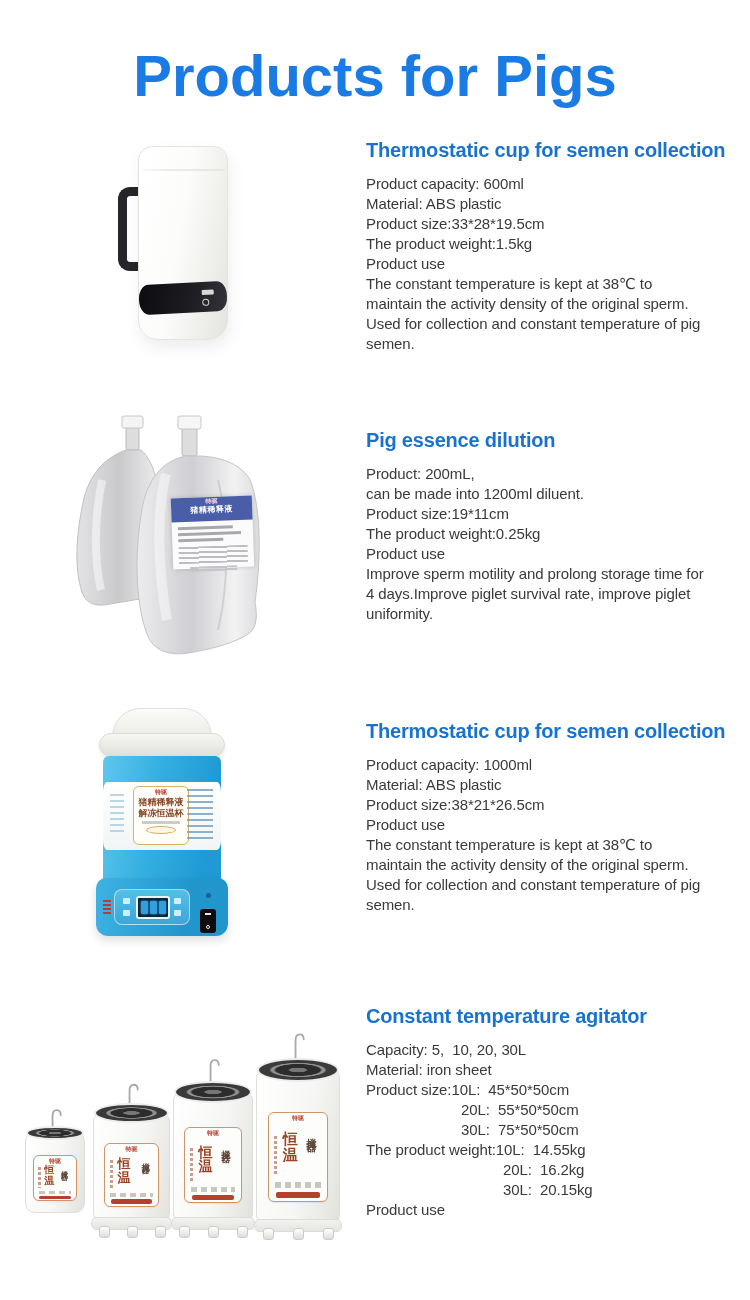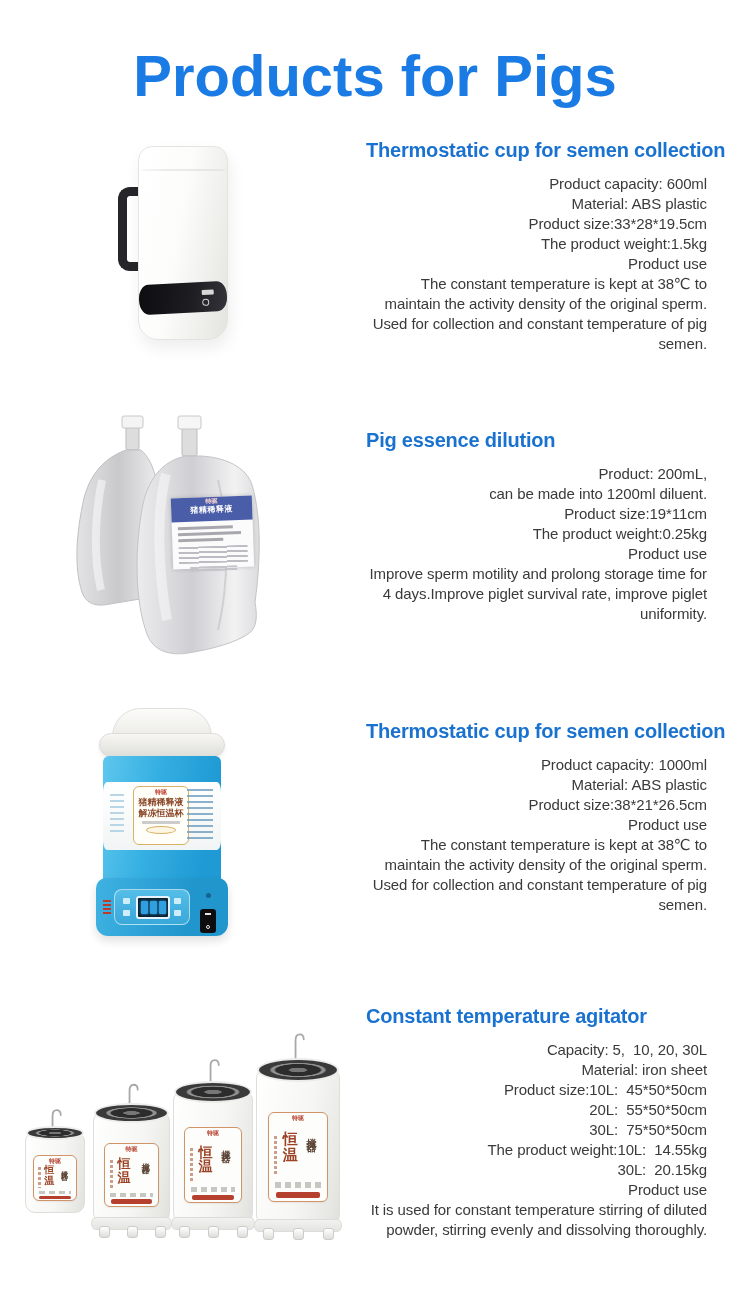--- a/index.html
+++ b/index.html
@@ -8,21 +8,21 @@
   body { width:750px; height:1300px; position:relative; overflow:hidden;
          font-family:"Liberation Sans","DejaVu Sans",sans-serif; }
 
   
   .page-title { position:absolute; top:42px; left:0; width:750px; text-align:center;
                 font-size:58px; font-weight:bold; color:#1a7be4; }
   .txt { position:absolute; left:366px; width:341px; }
   .txt h2 { font-size:20px; font-weight:bold; color:#1a72d0; letter-spacing:-0.2px;
             white-space:nowrap; margin:0 0 12px 0; }
   .line { font-size:15px; line-height:20px; color:#3a3a3a; letter-spacing:-0.1px;
-          white-space:pre-wrap;text-align:right; }
+          white-space:pre-wrap; }
   .ind-size { padding-left:95px; }
   .ind-w   { padding-left:137px; }
 
   
   .cup1 { position:absolute; left:116px; top:146px; width:122px; height:202px; }
   .cup1-handle { position:absolute; left:2px; top:41px; width:32px; height:84px;
                  border:9px solid #26262a; border-right:none; border-radius:12px 0 0 12px;
                  background:transparent; }
   .cup1-body { position:absolute; left:22px; top:0; width:90px; height:194px;
                background:linear-gradient(100deg,#ffffff 5%,#fcfcfb 45%,#efefec 75%,#e3e3e0);
@@ -347,16 +347,16 @@
   </div>
 </div>
 <div class="txt" style="top:1005px">
   <h2>Constant temperature agitator</h2>
   <p class="line">Capacity: 5,  10, 20, 30L</p>
   <p class="line">Material: iron sheet</p>
   <p class="line">Product size:10L:  45*50*50cm</p>
   <p class="line ind-size">20L:  55*50*50cm</p>
   <p class="line ind-size">30L:  75*50*50cm</p>
   <p class="line">The product weight:10L:  14.55kg</p>
+  <p class="line ind-w">20L:  16.2kg</p>
   <p class="line ind-w">30L:  20.15kg</p>
   <p class="line">Product use</p>
-  <p class="line">It is used for constant temperature stirring of diluted powder, stirring evenly and dissolving thoroughly.</p>
 </div>
 
 </body></html>

